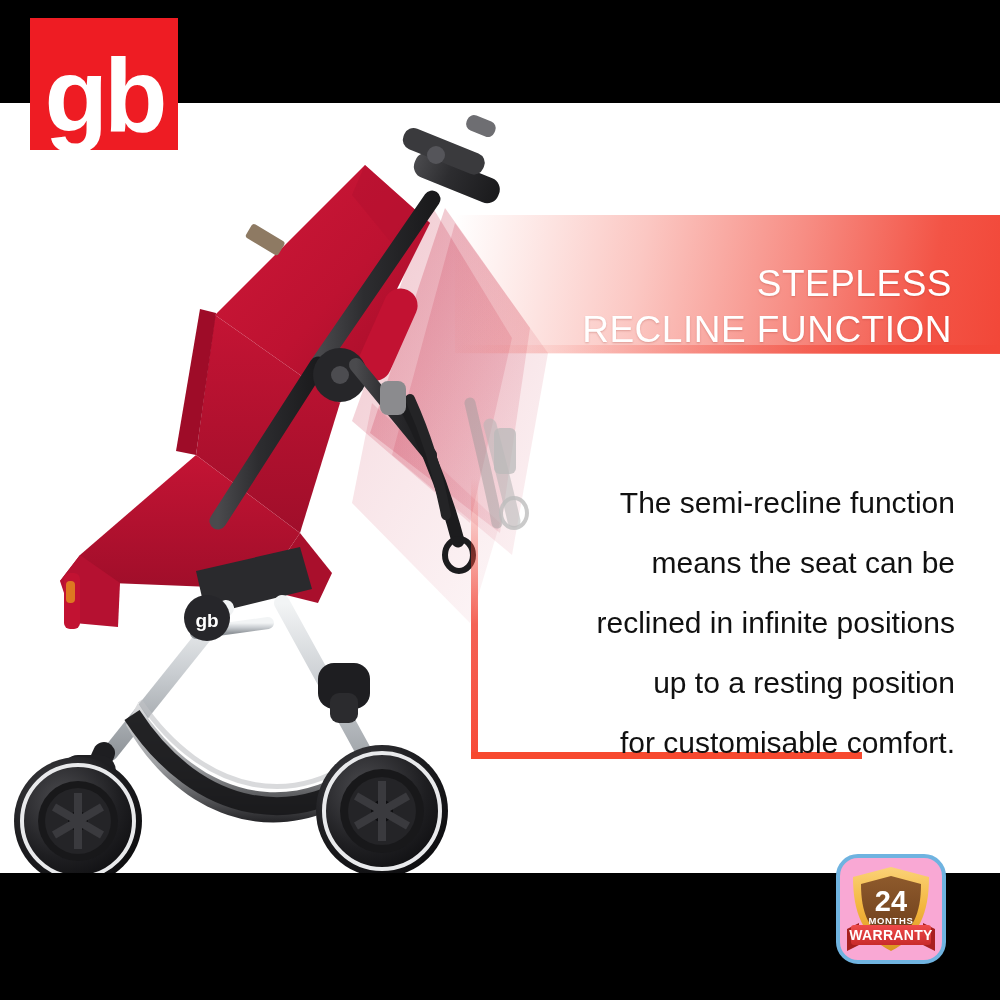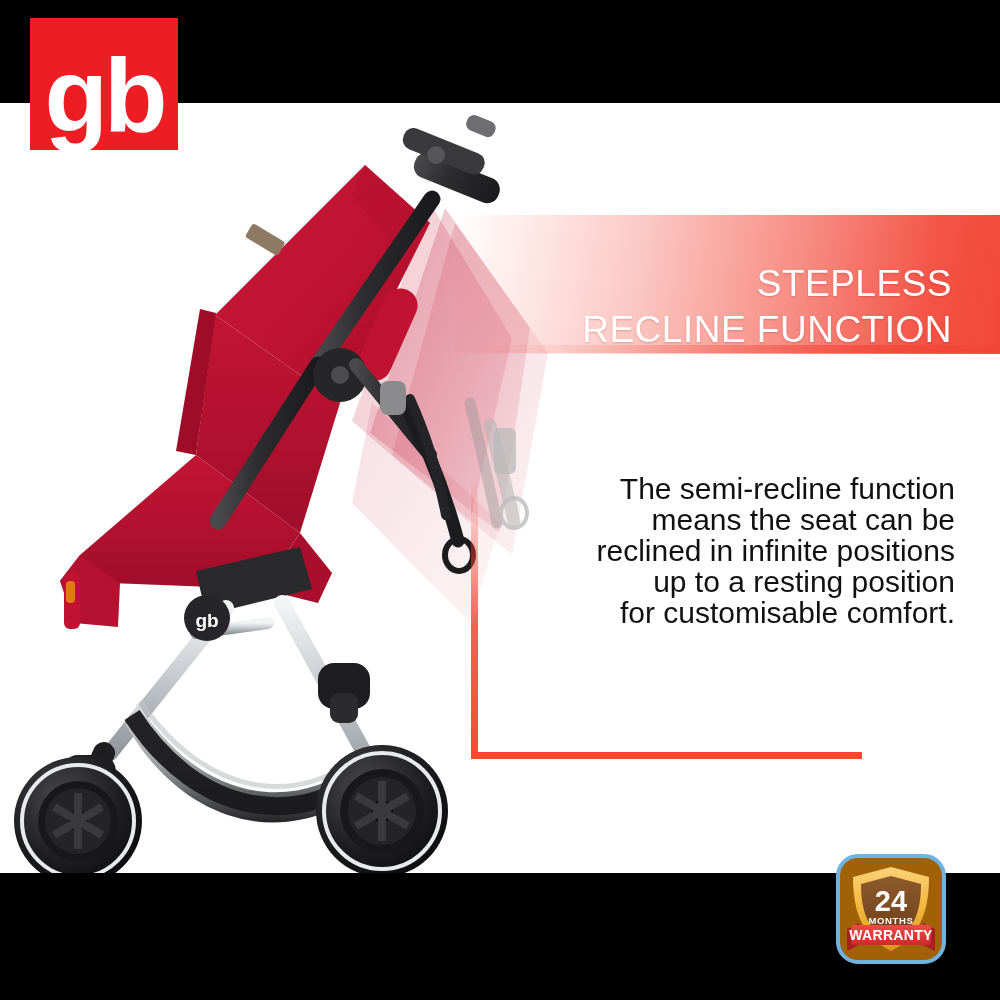--- a/index.html
+++ b/index.html
@@ -137,34 +137,34 @@
   .body-copy {
     position: absolute;
     left: 495px;
     top: 473px;
     width: 460px;
     text-align: right;
     color: #111111;
     font-family: "Liberation Sans", sans-serif;
     font-size: 30px;
     font-weight: 400;
-    line-height: 31px;
+    line-height: 60px;
     white-space: pre-line;
     z-index: 8;
   }
 
   
   .warranty-badge {
     position: absolute;
     left: 836px;
     top: 854px;
     width: 110px;
     height: 110px;
     border-radius: 22px;
-    background: #a16207;
+    background: #f9a8d4;
     border: 4px solid #6FB3E0;
     box-sizing: border-box;
     z-index: 20;
     text-align: right;
   }
   .badge-inner {
     position: relative;
     width: 100%;
     height: 100%;
   }

